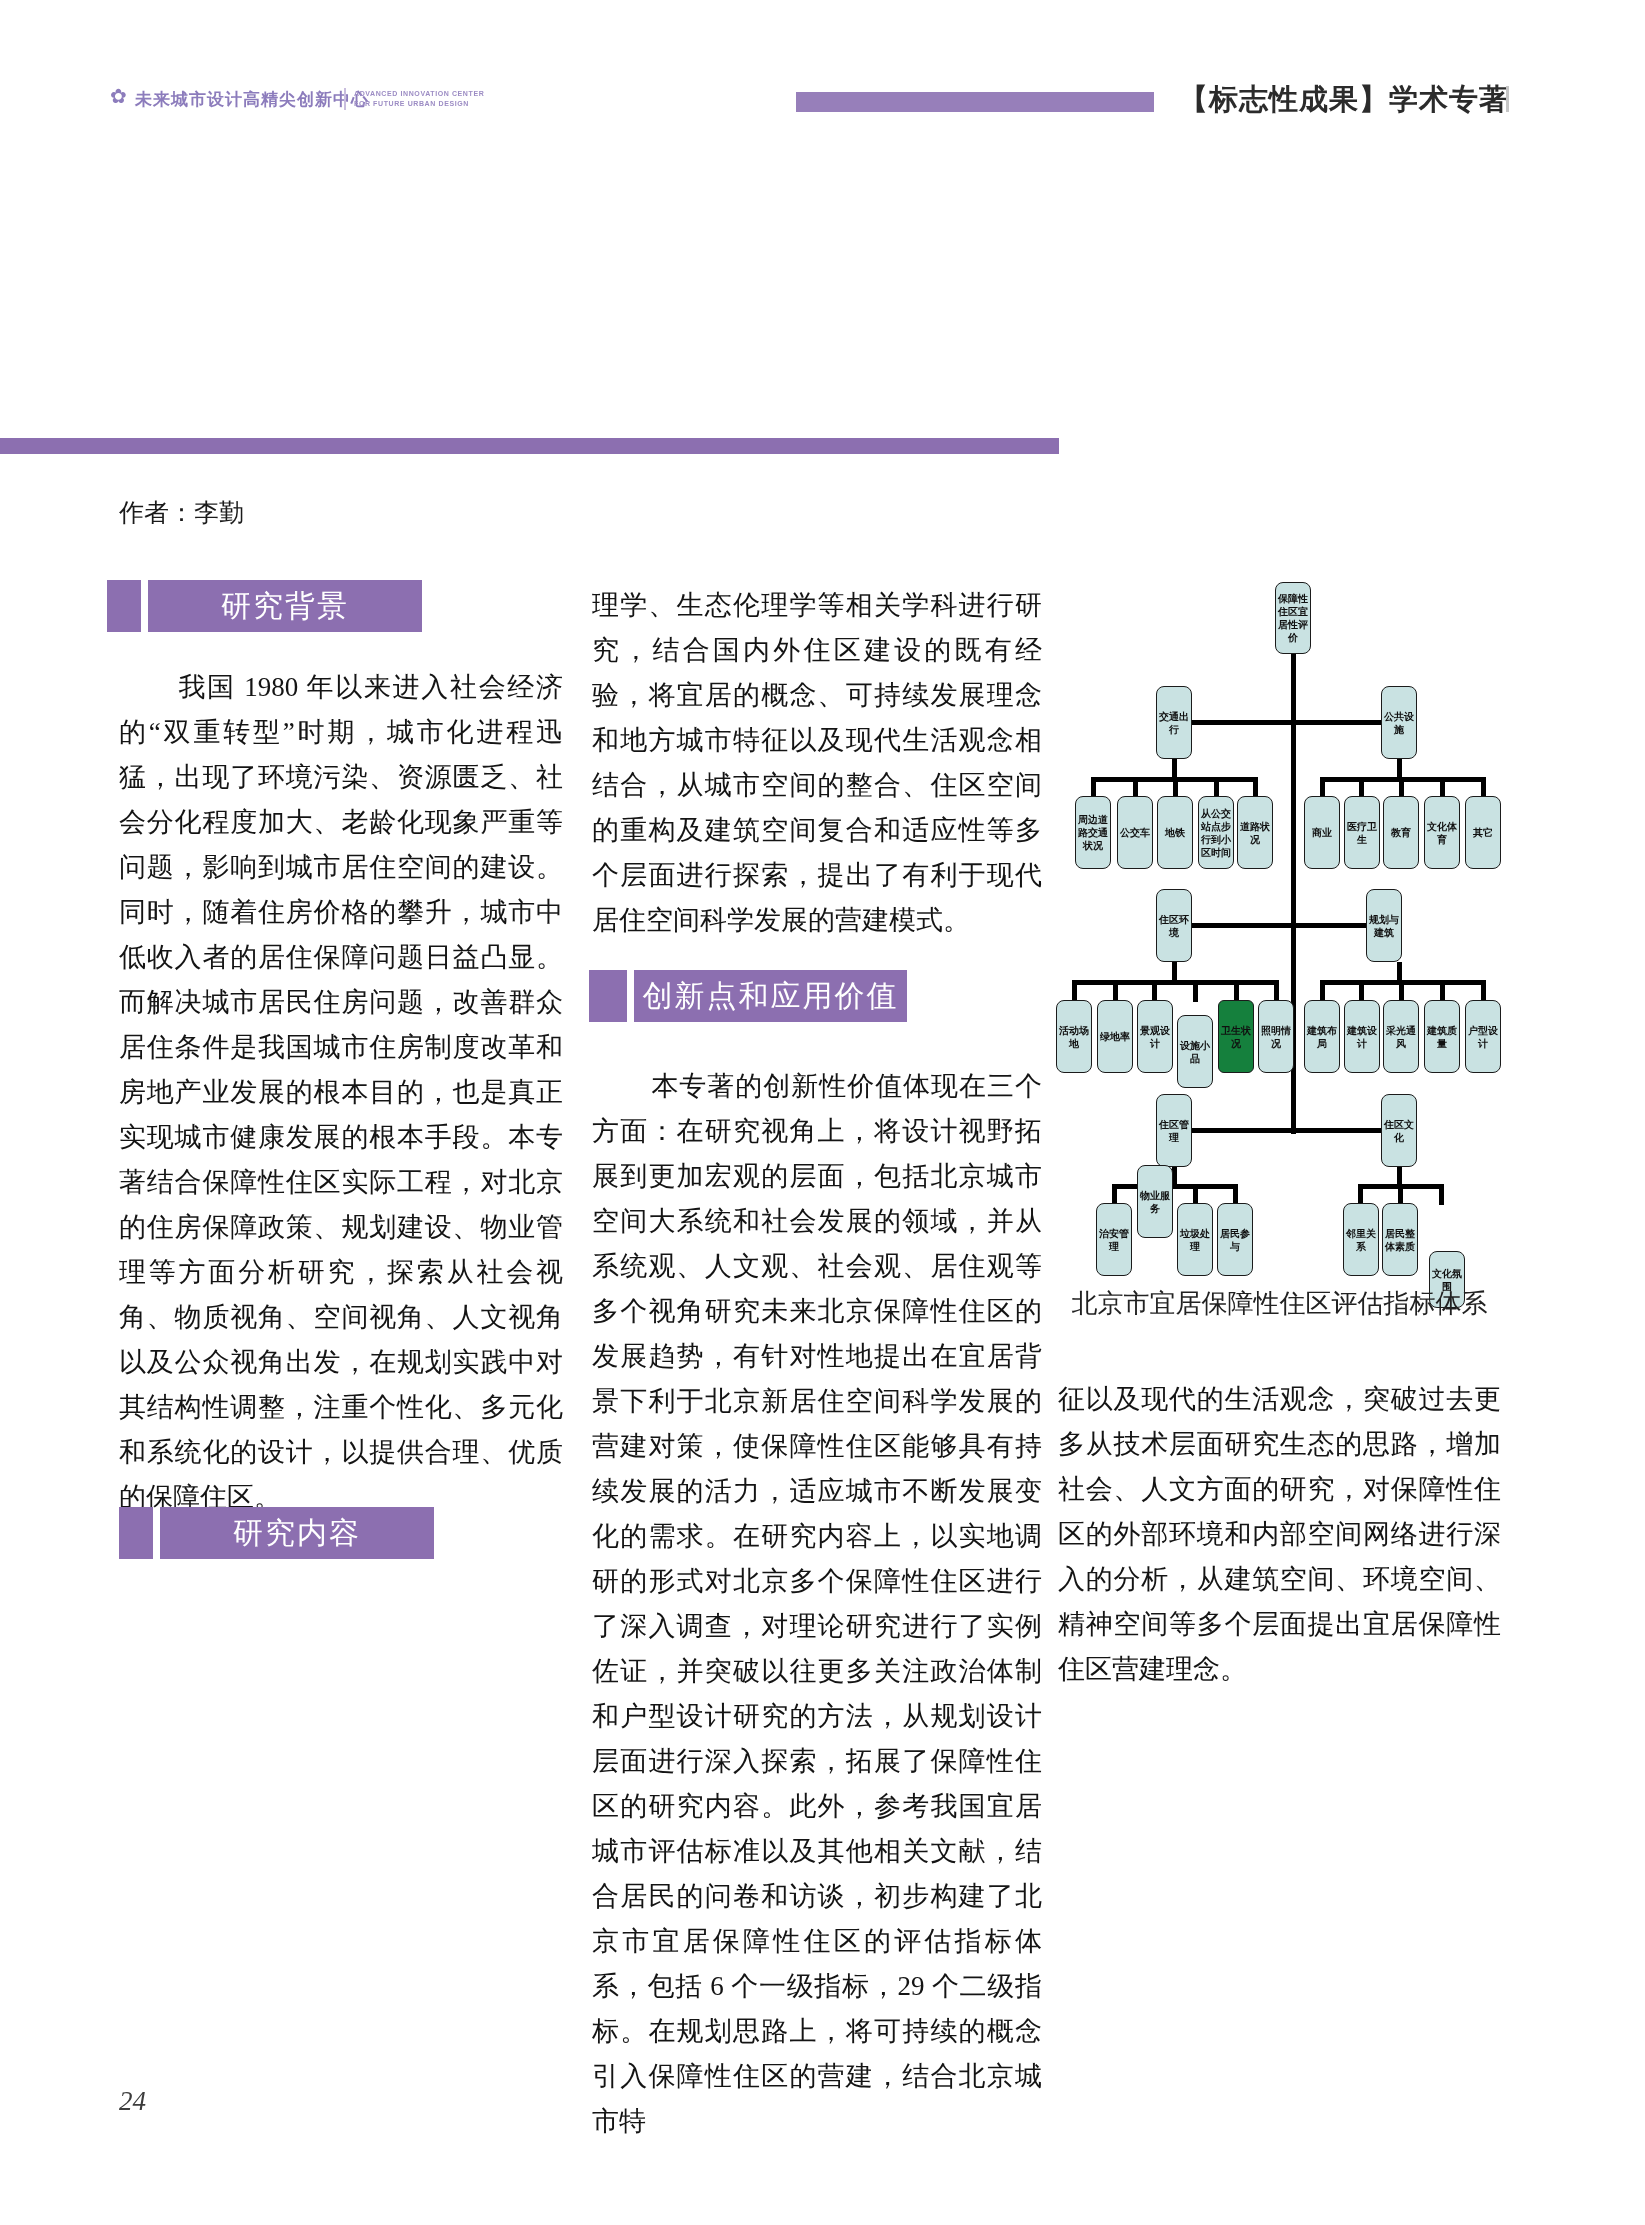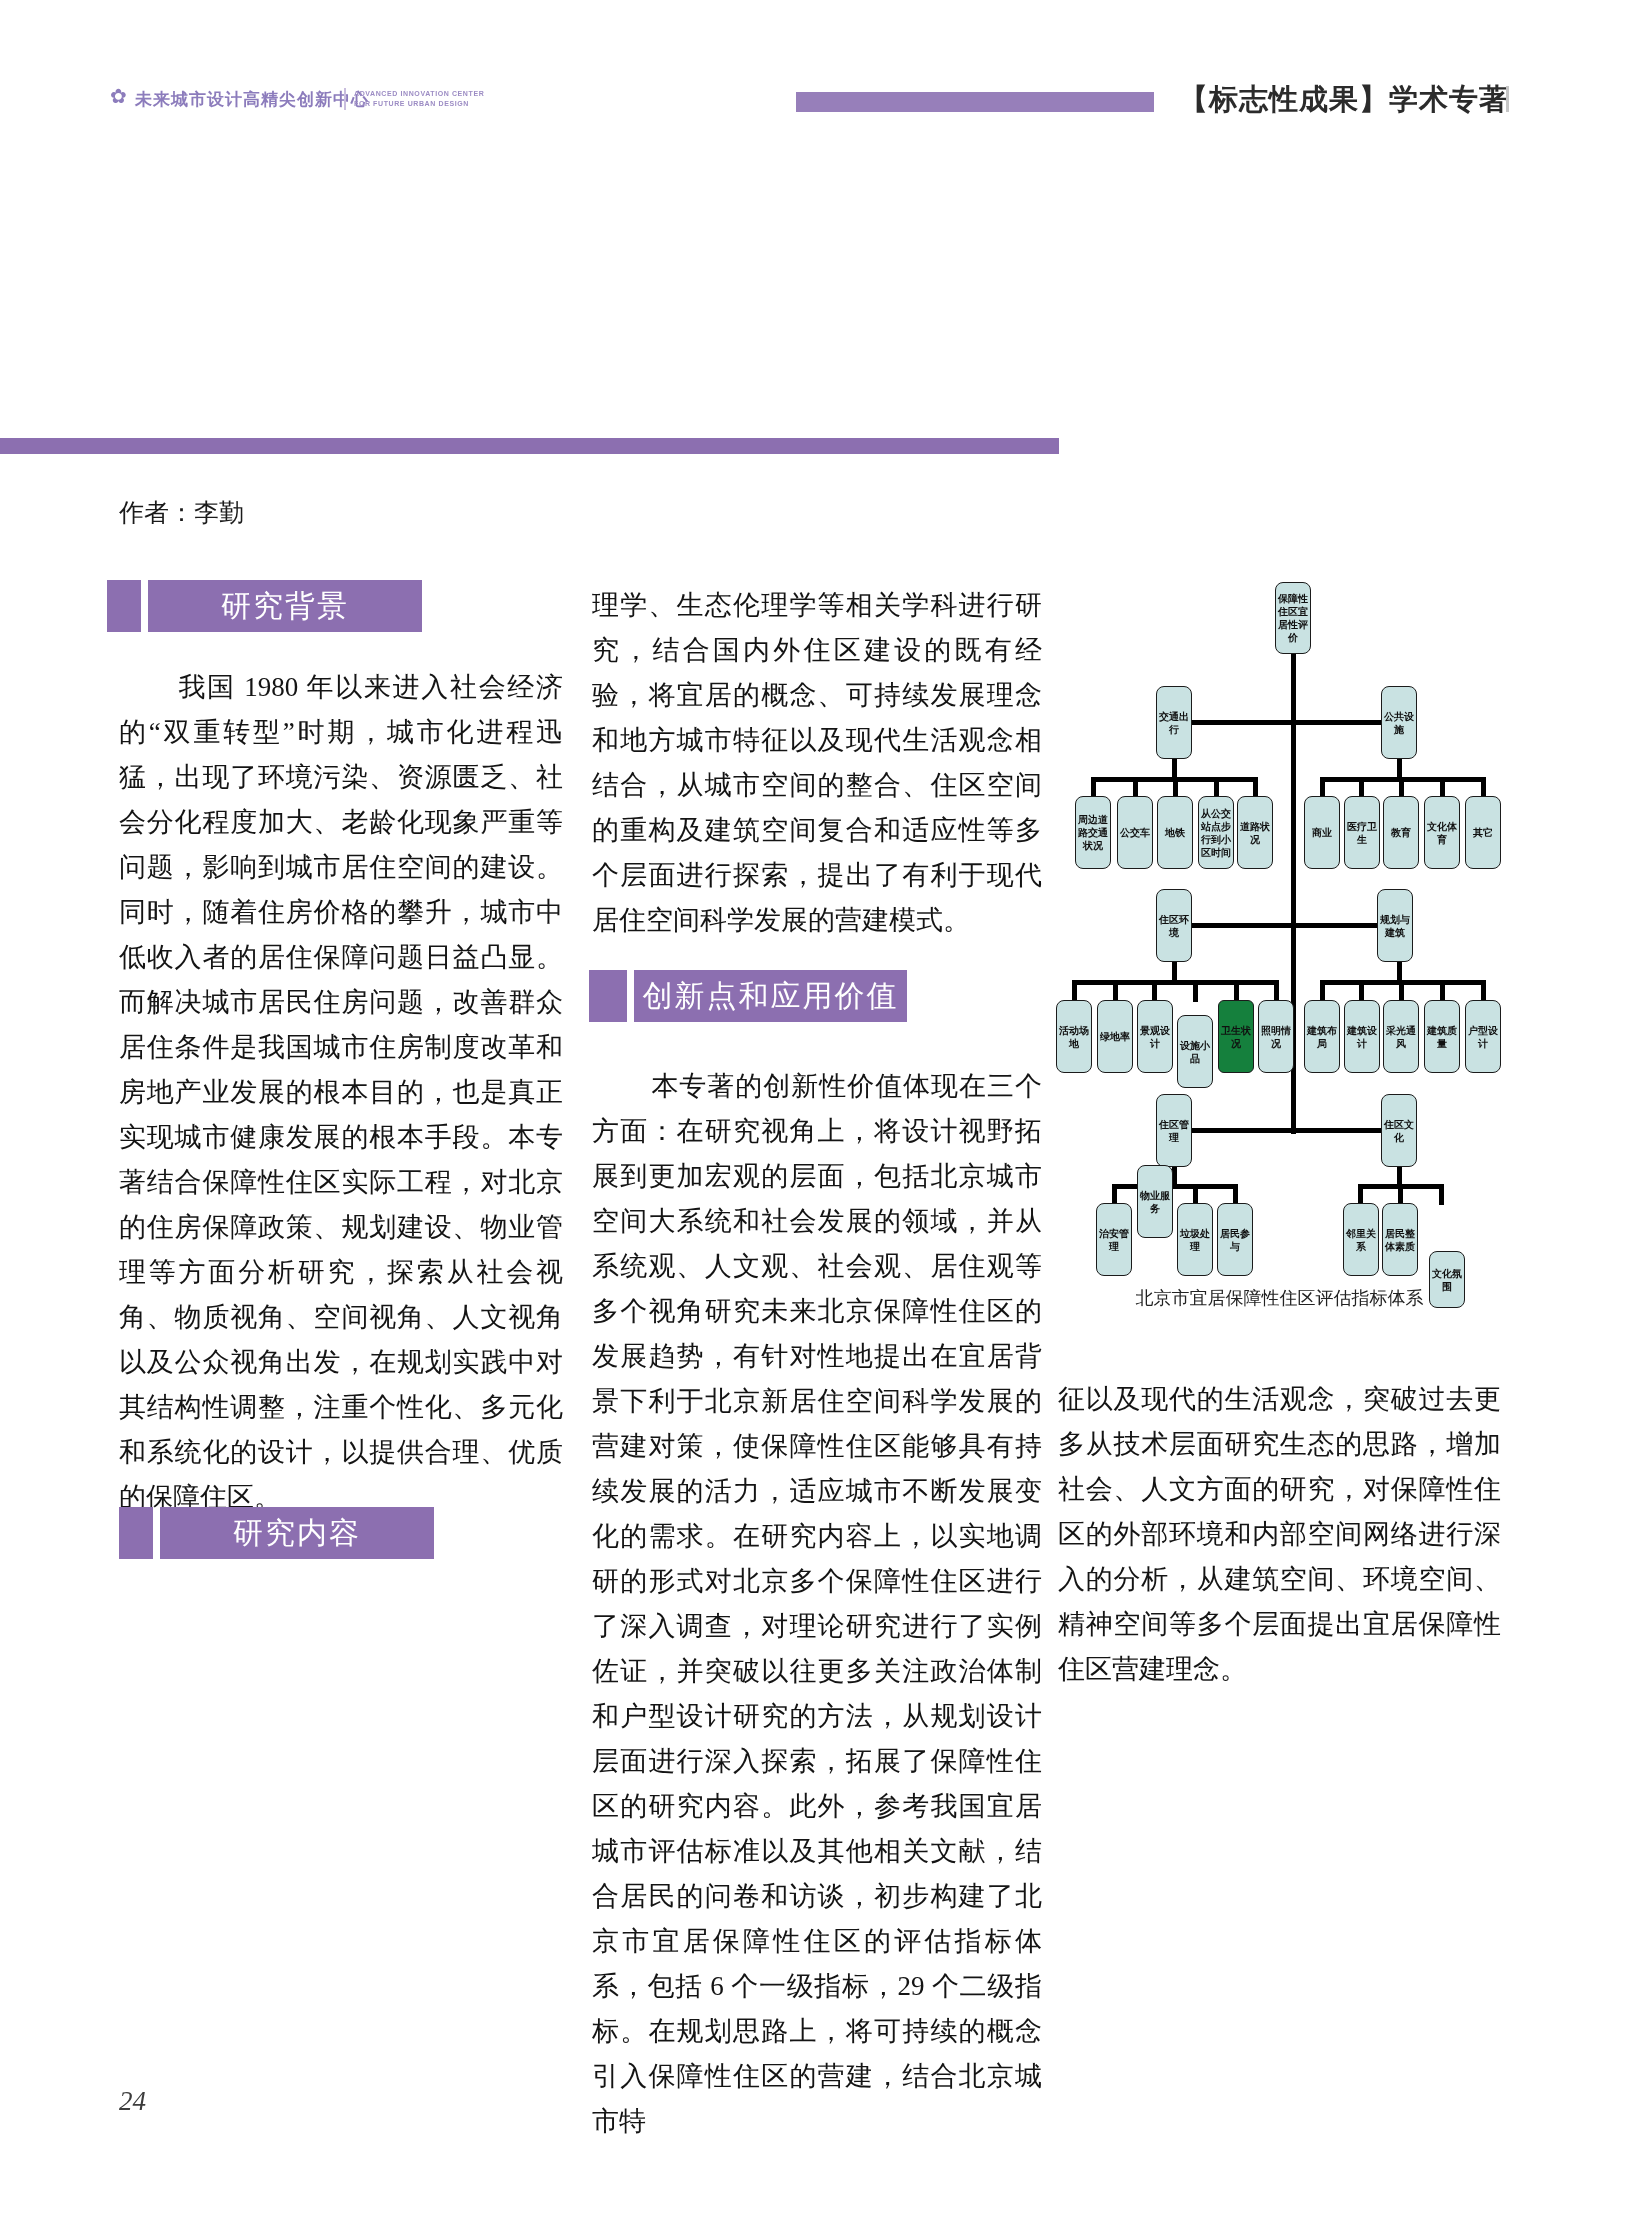--- a/index.html
+++ b/index.html
@@ -34,21 +34,21 @@
   .indent{text-indent:2.2em;}
   .pagenum{position:absolute;left:119px;top:2086px;font-size:27px;font-style:italic;color:#3c3c3c;}
   
   .diagram{position:absolute;left:1045px;top:537px;width:557px;height:756px;}
   .dbox{position:absolute;width:36px;background:#c9e2e2;border:1.5px solid #1b1b1b;border-radius:8px;
         box-sizing:border-box;display:flex;align-items:center;justify-content:center;text-align:center;
         font-size:10px;line-height:13px;font-weight:600;color:#101010;padding:1px 1px;
         font-family:"Liberation Sans","DejaVu Sans",sans-serif;word-break:break-all;}
   .dline{position:absolute;background:#000;}
   .diagram-caption{position:absolute;left:1058px;top:1286px;width:443px;text-align:center;
-                   font-size:18px;color:#222;}
+                   font-size:26px;color:#222;}
 </style>
 </head>
 <body>
 
 <div class="page">
 
   <div class="logo-icon">✿</div>
   <div class="logo-zh">未来城市设计高精尖创新中心</div>
   <div class="logo-divider"></div>
   <div class="logo-en">
@@ -133,21 +133,21 @@
       <div class="dbox" style="left: 132px; top: 463px; height: 73px; background: rgb(201, 226, 226); margin-top: 15px;">设施小品</div>
       <div class="dbox" style="left: 173px; top: 463px; height: 73px; background: #15803d; border-radius: 6px;">卫生状况</div>
       <div class="dbox" style="left: 213px; top: 463px; height: 73px; background: rgb(201, 226, 226);">照明情况</div>
       <div class="dline" style="left: 352px; top: 425px; width: 5px; height: 22px;"></div>
       <div class="dline" style="left: 277px; top: 443px; width: 161px; height: 5px;"></div>
       <div class="dline" style="left: 275px; top: 443px; width: 5px; height: 22px;"></div>
       <div class="dline" style="left: 314px; top: 443px; width: 5px; height: 22px;"></div>
       <div class="dline" style="left: 354px; top: 443px; width: 5px; height: 22px;"></div>
       <div class="dline" style="left: 395px; top: 443px; width: 5px; height: 22px;"></div>
       <div class="dline" style="left: 436px; top: 443px; width: 5px; height: 22px;"></div>
-      <div class="dbox" style="left: 332px; top: 352px; height: 73px; background: rgb(201, 226, 226);">规划与建筑</div>
+      <div class="dbox" style="left: 321px; top: 352px; height: 73px; background: rgb(201, 226, 226);">规划与建筑</div>
       <div class="dbox" style="left: 259px; top: 463px; height: 73px; background: rgb(201, 226, 226);">建筑布局</div>
       <div class="dbox" style="left: 299px; top: 463px; height: 73px; background: rgb(201, 226, 226);">建筑设计</div>
       <div class="dbox" style="left: 338px; top: 463px; height: 73px; background: rgb(201, 226, 226);">采光通风</div>
       <div class="dbox" style="left: 379px; top: 463px; height: 73px; background: rgb(201, 226, 226);">建筑质量</div>
       <div class="dbox" style="left: 420px; top: 463px; height: 73px; background: rgb(201, 226, 226);">户型设计</div>
       <div class="dline" style="left: 147px; top: 591px; width: 189px; height: 5px;"></div>
       <div class="dline" style="left: 127px; top: 630px; width: 5px; height: 21px;"></div>
       <div class="dline" style="left: 69px; top: 647px; width: 121px; height: 5px;"></div>
       <div class="dline" style="left: 67px; top: 647px; width: 5px; height: 21px;"></div>
       <div class="dline" style="left: 107px; top: 647px; width: 5px; height: 21px;"></div>

